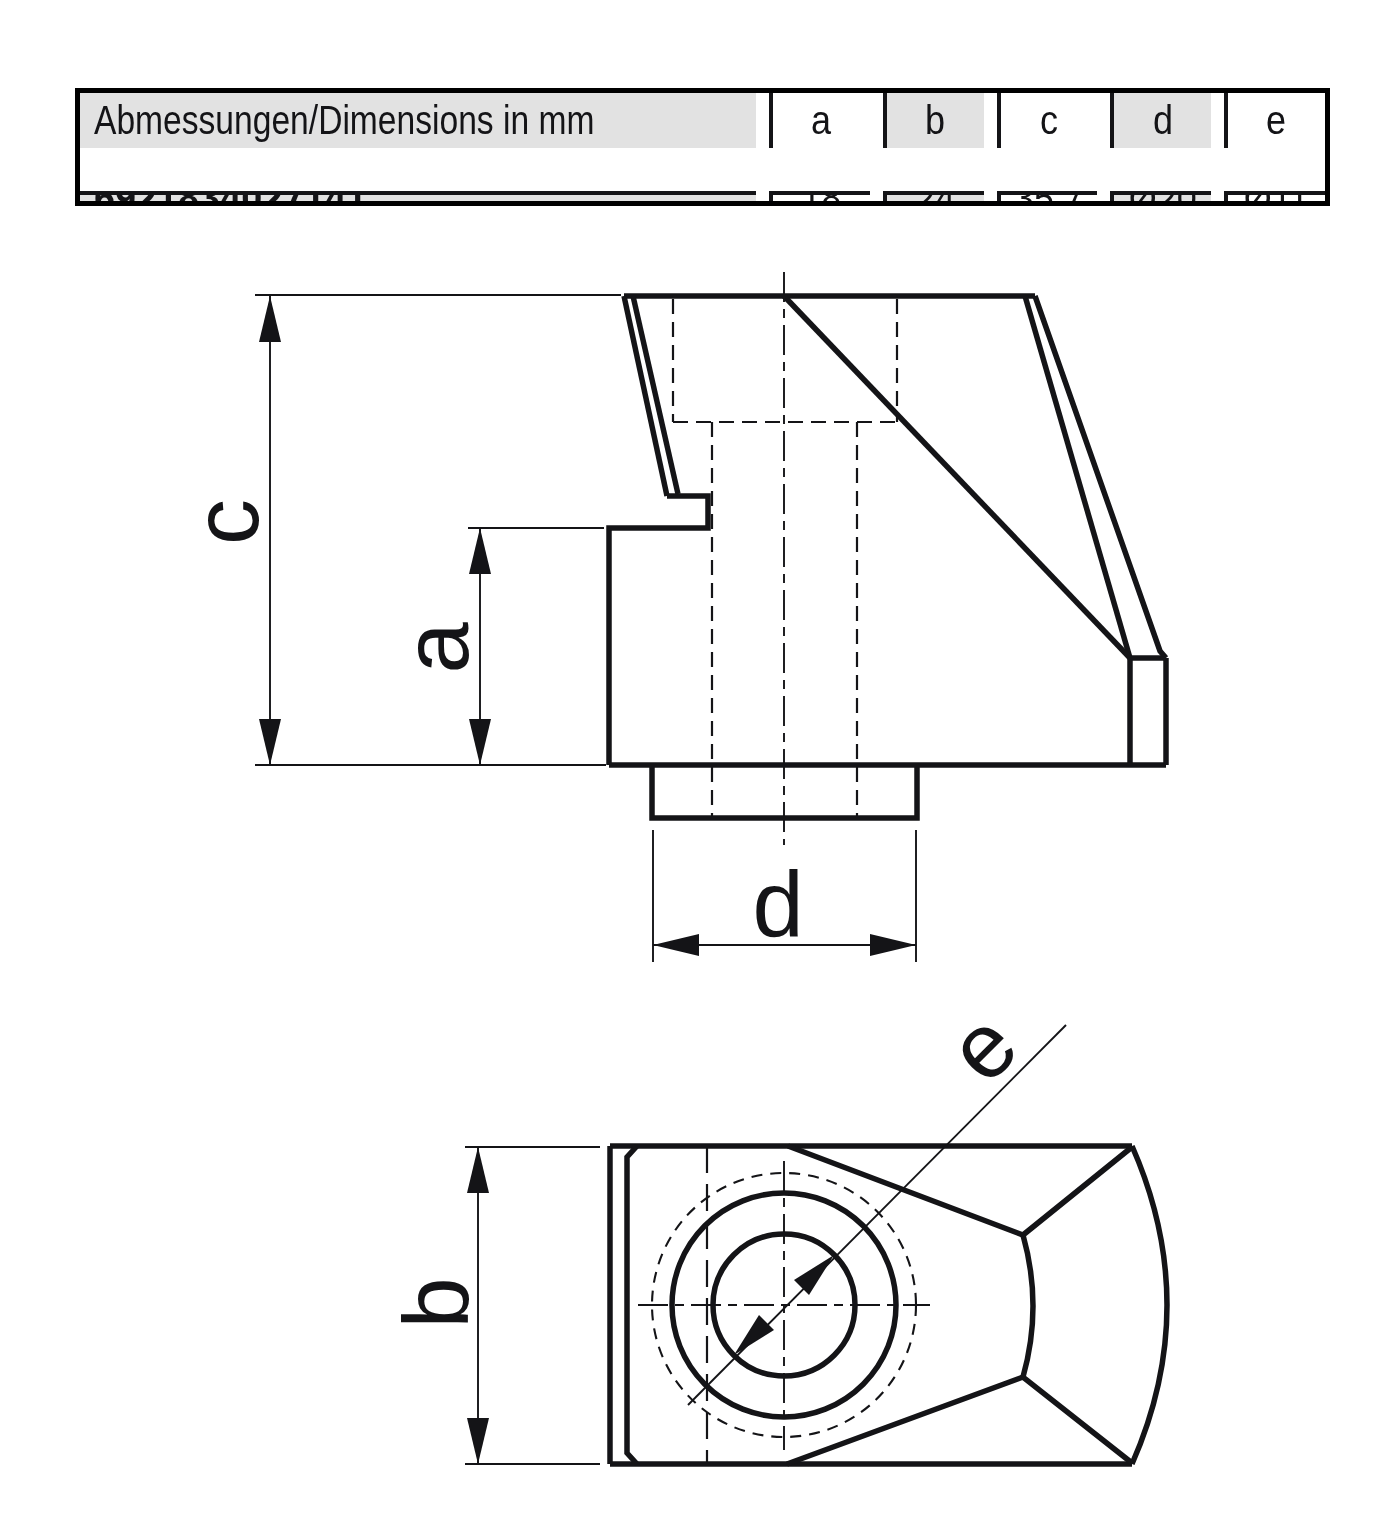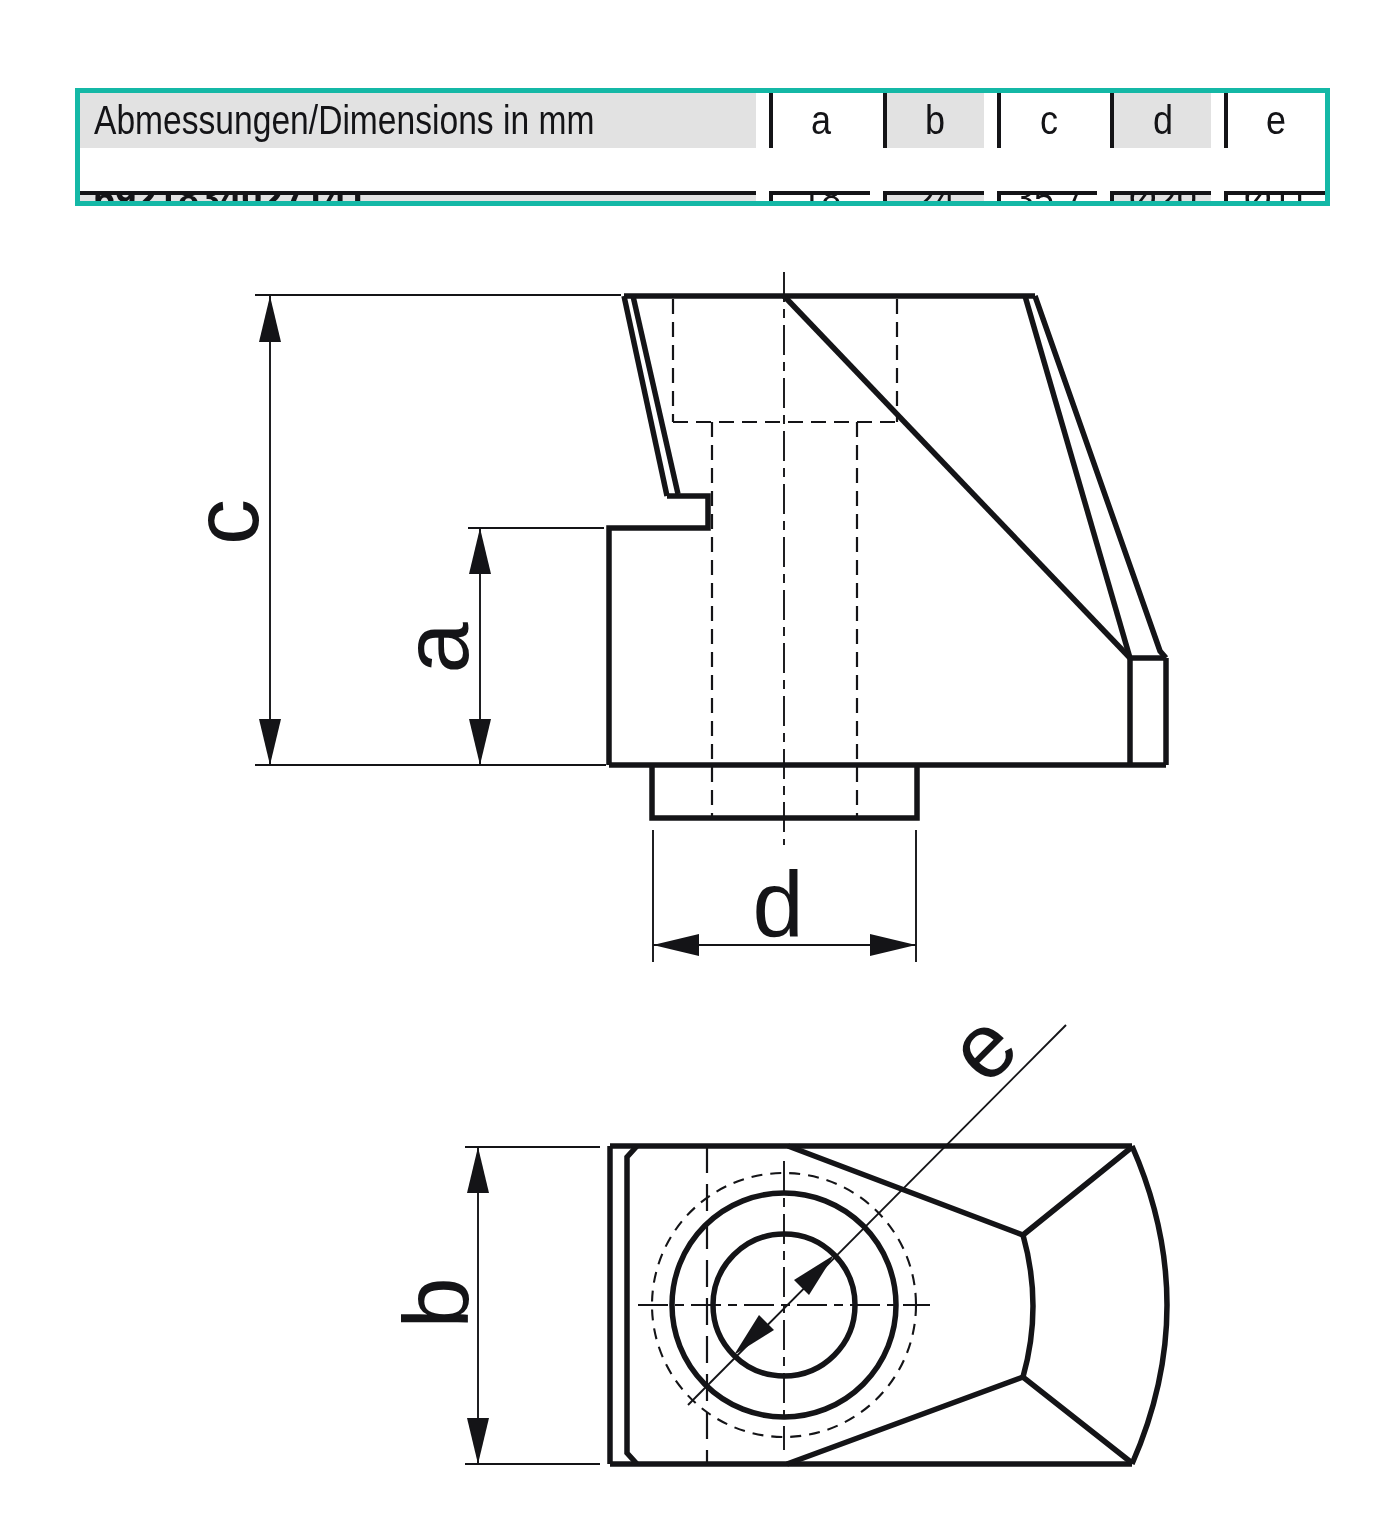--- a/index.html
+++ b/index.html
@@ -4,21 +4,21 @@
 <style>
   html,body{margin:0;padding:0;background:#fff;}
   body{width:1400px;height:1539px;position:relative;overflow:hidden;
        font-family:"Liberation Sans",sans-serif;color:#141417;}
   #stage{position:absolute;inset:0;width:1400px;height:1539px;}
   svg{position:absolute;left:0;top:0;}
 
   
   .dim-table{
     position:absolute;left:75px;top:88px;width:1255px;height:118px;
-    box-sizing:border-box;border:5px solid #14b8a6;background:#fff;
+    box-sizing:border-box;border:5px solid #000000;background:#fff;
     display:grid;
     grid-template-columns:676px repeat(5,1fr);
     grid-template-rows:55px 1fr;
     gap:13px;
   }
   .cell{
     box-sizing:border-box;display:flex;align-items:center;justify-content:center;
     overflow:hidden;white-space:nowrap;
   }
   .cell.bl{border-left:4px solid #141417;}

